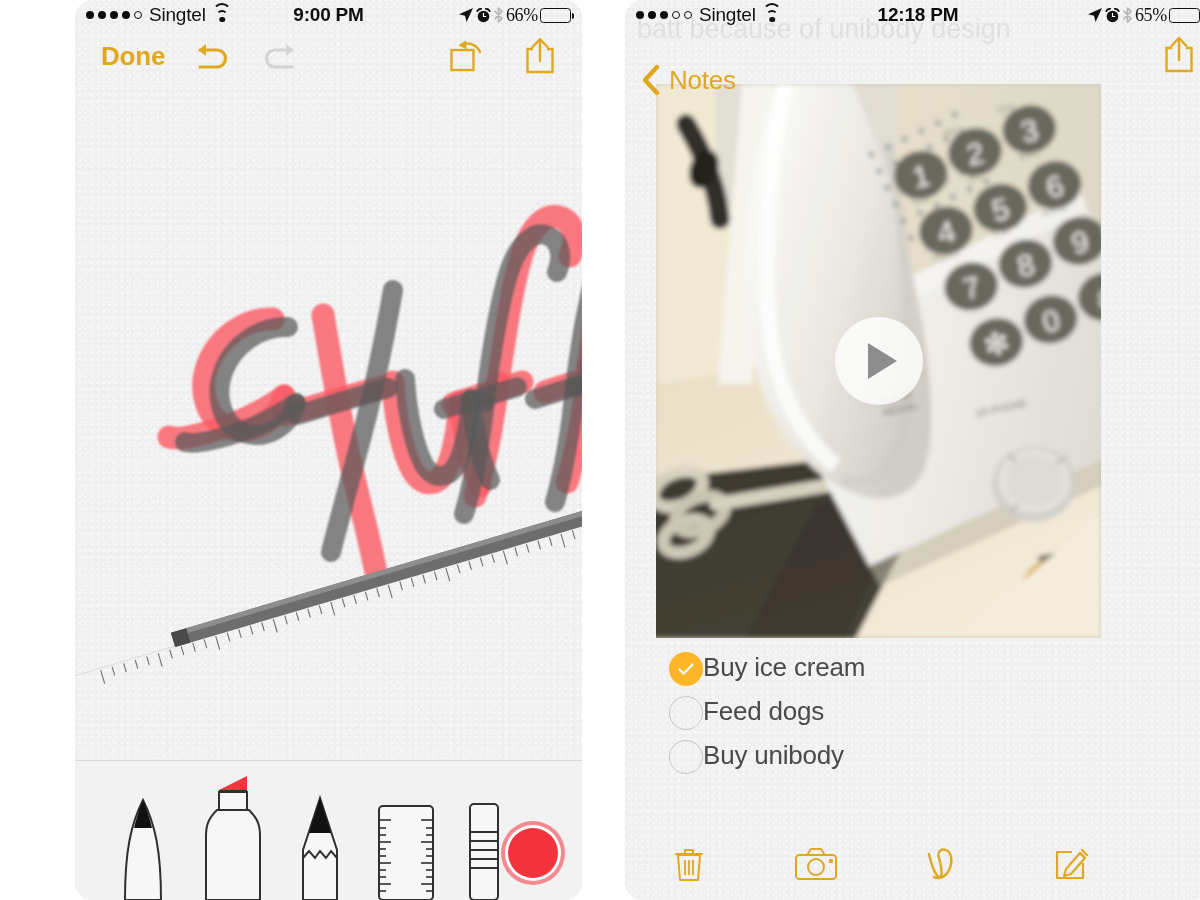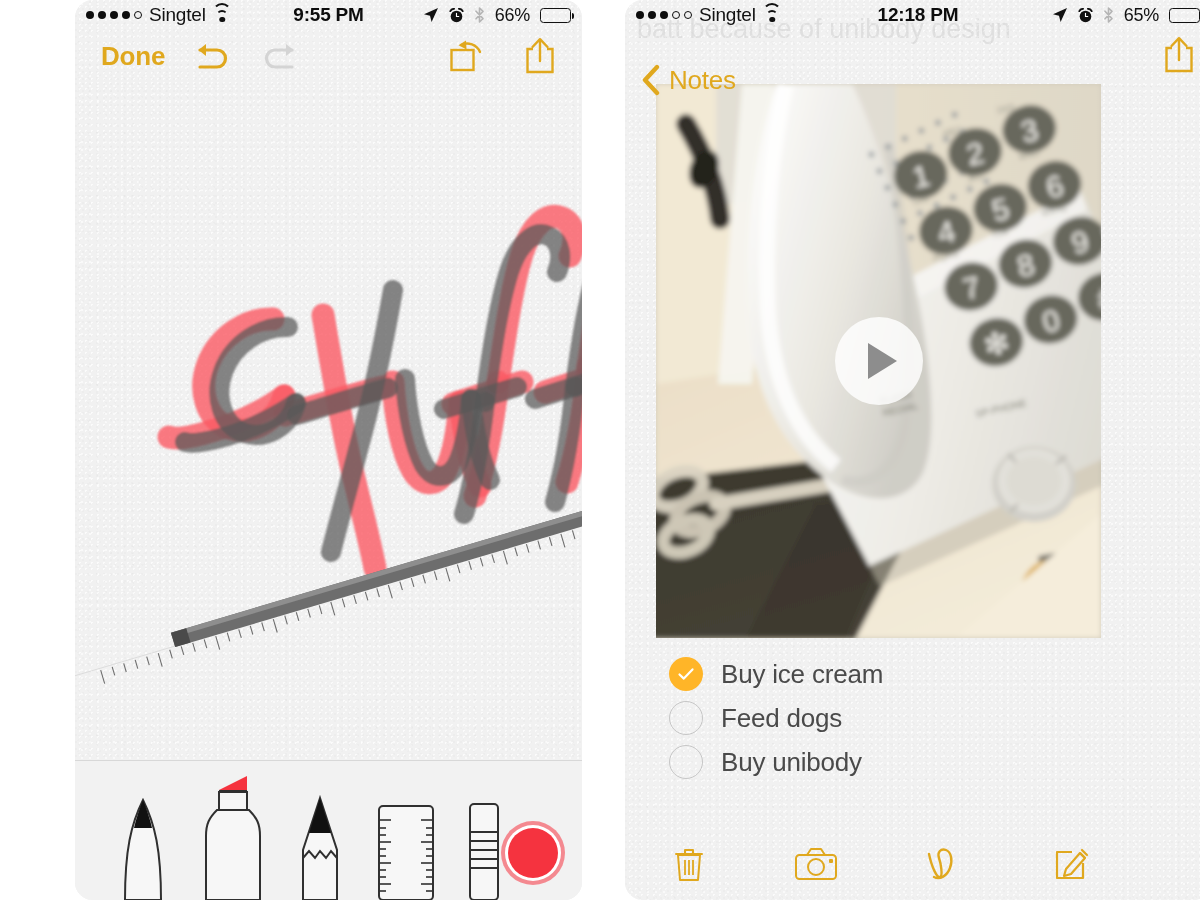--- a/index.html
+++ b/index.html
@@ -53,21 +53,21 @@
     border-left-color:transparent; border-right-color:transparent;
     border-radius:50%;
   }
   .wifi i:nth-child(1){ width:19px; height:19px; }
   .wifi i:nth-child(2){ width:12px; height:12px; }
   .wifi i:nth-child(3){ width:5.5px; height:5.5px; background:#111; border-radius:50%; border:none; bottom:0px;}
   .sb-center {
     position:absolute; left:0; right:0; text-align:center;
     font-size:19px; font-weight:bold; color:#0d0d0d; pointer-events:none;
   }
-  .sb-right { margin-left:auto; display:flex; align-items:center; gap:10px; z-index:2; }
+  .sb-right { margin-left:auto; display:flex; align-items:center; gap:2px; z-index:2;font-family:Liberation Serif, serif; }
   .loc-arrow { width:16px; height:16px; }
   .alarm { width:15px; height:15px; }
   .bt { width:11px; height:16px; }
   .batt-pct { font-size:18px; font-weight:normal; color:#111; letter-spacing:-.3px; }
   .batt {
     position:relative; width:31px; height:15px;
     border:1.6px solid #111; border-radius:3.5px; padding:1.5px;
   }
   .batt::after {
     content:""; position:absolute; right:-4px; top:4px;
@@ -139,21 +139,21 @@
   #play-button .tri {
     width:0; height:0; margin-left:7px;
     border-left:29px solid #8d8d8d;
     border-top:18px solid transparent;
     border-bottom:18px solid transparent;
   }
 
   
   #checklist { position:absolute; top:652px; left:44px; width:430px; z-index:3; }
   .check-row {
-    display:flex; align-items:center; gap:18px; height:44px; cursor:pointer;
+    display:flex; gap:0; height:44px; cursor:pointer;
   }
   .check-circle {
     width:34px; height:34px; border-radius:50%; flex:0 0 34px;
     display:flex; align-items:center; justify-content:center;
   }
   .check-circle.done { background:#ffb528; }
   .check-circle.todo { border:1.8px solid #c6c6c6; background:transparent; }
   .check-label { font-size:26px; color:#4a4a4a; letter-spacing:-.2px; }
 
   
@@ -183,21 +183,21 @@
             <span class="dot on"></span>
             <span class="dot off"></span>
         </div>
         <span class="carrier">Singtel</span>
         <span class="wifi">
             <i></i>
             <i></i>
             <i></i>
           </span>
       </div>
-      <div class="sb-center">9:55 PM</div>
+      <div class="sb-center">9:00 PM</div>
       <div class="sb-right">
         <svg class="loc-arrow" viewBox="0 0 16 16">
           <path d="M15 1 L1 7.2 L7 8.8 L8.6 15 Z" fill="#111"></path>
         </svg>
         <svg class="alarm" viewBox="0 0 16 16">
           <circle cx="8" cy="9" r="6.2" fill="#111"></circle>
           <path d="M1.4 3.3 A4.6 4.6 0 0 1 5.4 .9" stroke="#111" stroke-width="2" fill="none" stroke-linecap="round"></path>
           <path d="M14.6 3.3 A4.6 4.6 0 0 0 10.6 .9" stroke="#111" stroke-width="2" fill="none" stroke-linecap="round"></path>
           <path d="M8 5.6 V9 H10.4" stroke="#fff" stroke-width="1.2" fill="none" stroke-linecap="round"></path>
         </svg>

